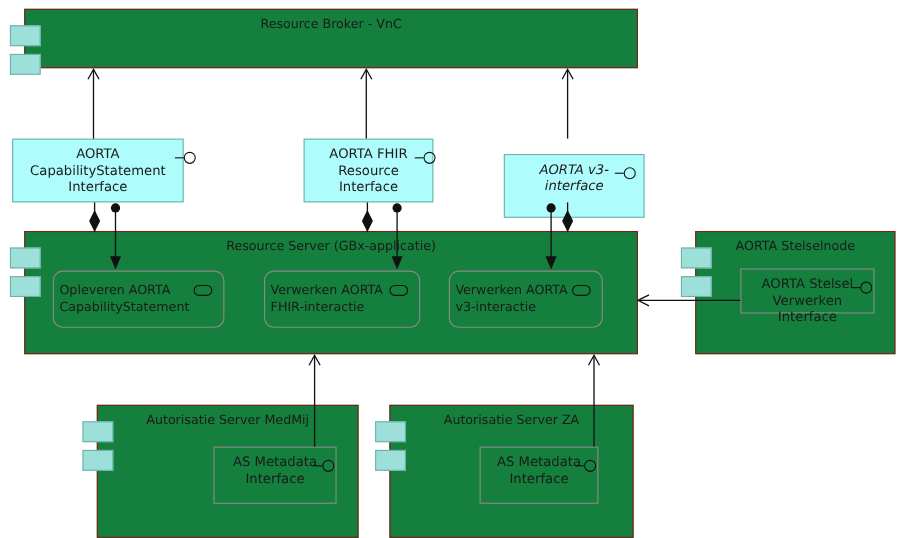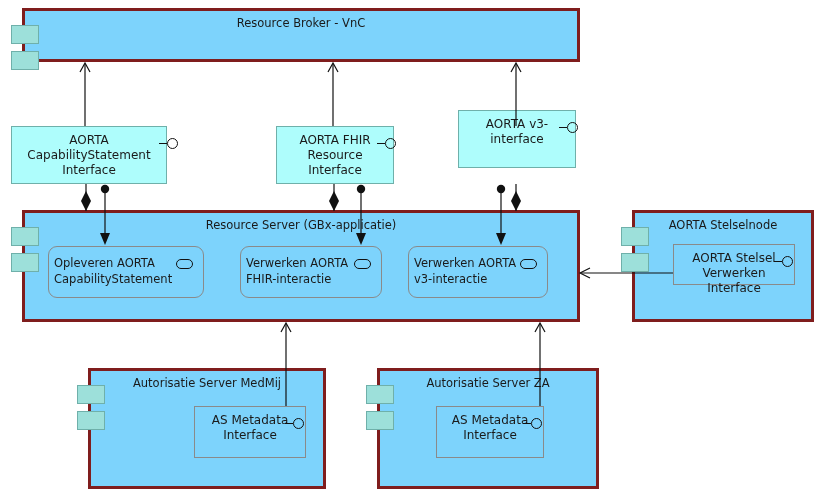--- a/index.html
+++ b/index.html
@@ -12,22 +12,22 @@
     width: 825px;
     height: 489px;
     background: #ffffff;
     font-family: "DejaVu Sans", "Liberation Sans", sans-serif;
     overflow: hidden;
   }
 
   
   .component {
     position: absolute;
-    background: #7dd3fc;
-    border: 3px solid #7f1d1d;
+    background: #15803d;
+    border: 1px solid #7f1d1d;
     box-sizing: border-box;
   }
   .component > .comp-title {
     position: absolute;
     left: 0;
     right: 0;
     top: 5px;
     text-align: center;
     font-size: 11.5px;
     color: #1a1a1a;
@@ -165,21 +165,21 @@
       <span>AORTA FHIR</span><br>
       <span>Resource</span><br>
       <span>Interface</span>
     </div>
     <div class="lollipop" style="left:100px; top:11px;">
       <span class="stem"></span>
         <span class="ball"></span>
     </div>
   </div>
 
-  <div class="iface" style="left:458px; top:110px; width:118px; height:58px;">
+  <div class="iface" style="left:458px; top:140px; width:128px; height:58px;font-style:italic;">
     <div class="iface-label">
       <span>AORTA v3-</span><br>
       <span>interface</span>
     </div>
     <div class="lollipop" style="left:100px; top:11px;">
       <span class="stem"></span>
         <span class="ball"></span>
     </div>
   </div>
 
@@ -241,21 +241,21 @@
     <div class="iface-label">
       <span>AS Metadata</span><br>
       <span>Interface</span>
     </div>
     <div class="lollipop" style="left:90px; top:11px;">
       <span class="stem"></span>
         <span class="ball"></span>
     </div>
   </div>
 
-  <div class="component" style="left:377px; top:368px; width:222px; height:121px;">
+  <div class="component" style="left:354px; top:368px; width:222px; height:121px;">
     <div class="tab t1"></div>
     <div class="tab t2"></div>
     <div class="comp-title">Autorisatie Server ZA</div>
   </div>
 
   <div class="iface inner" style="left:436px; top:406px; width:108px; height:52px;">
     <div class="iface-label">
       <span>AS Metadata</span><br>
       <span>Interface</span>
     </div>

